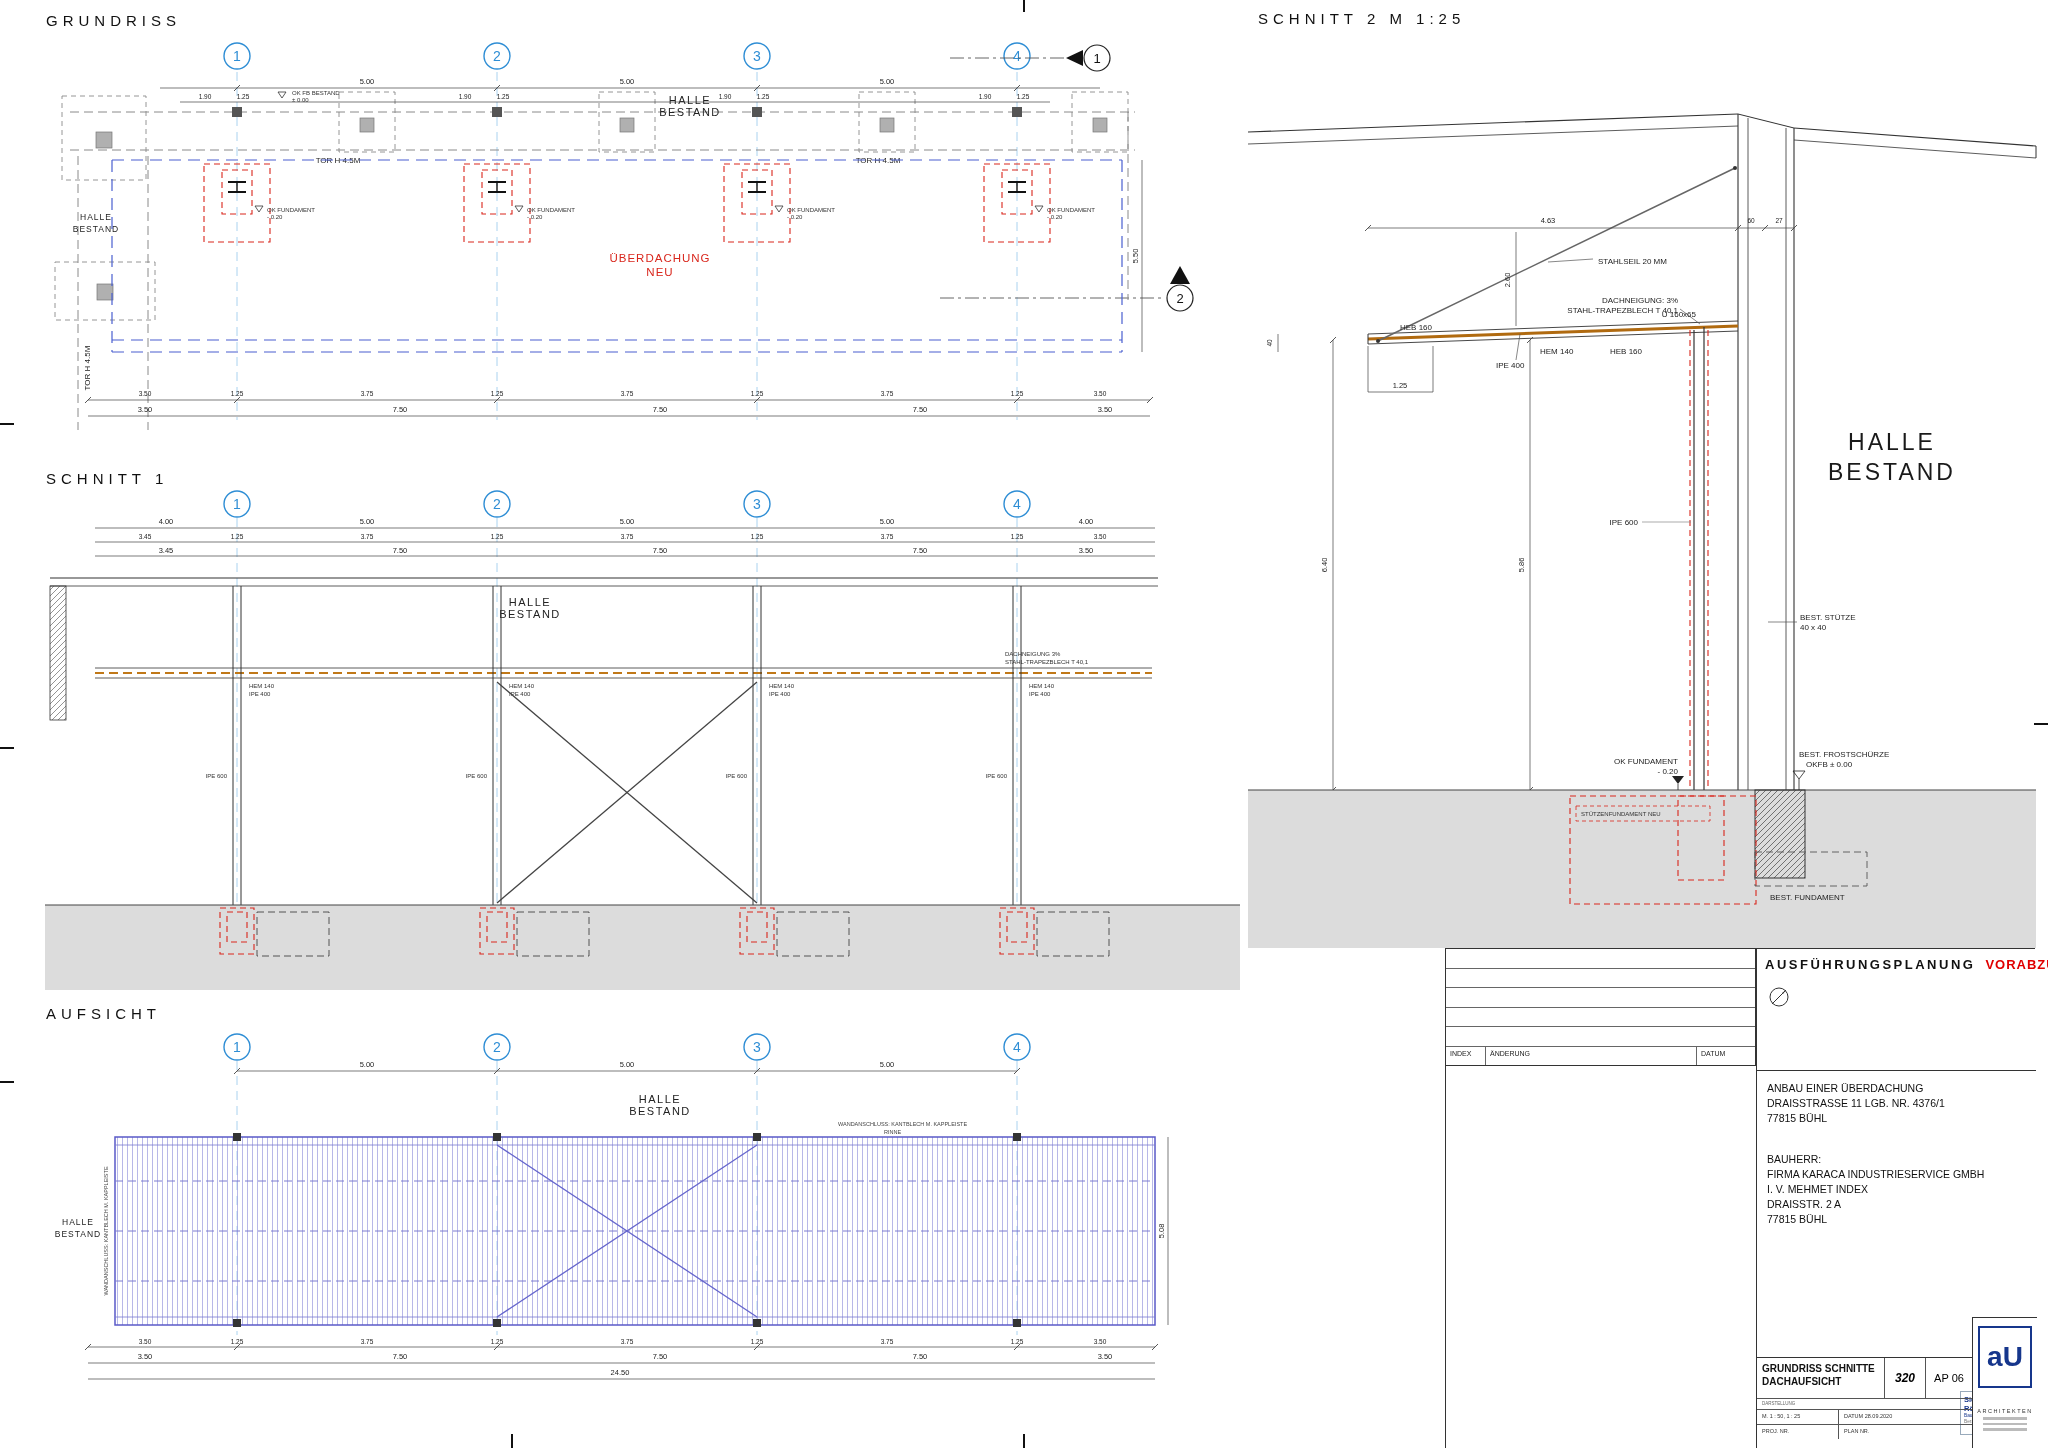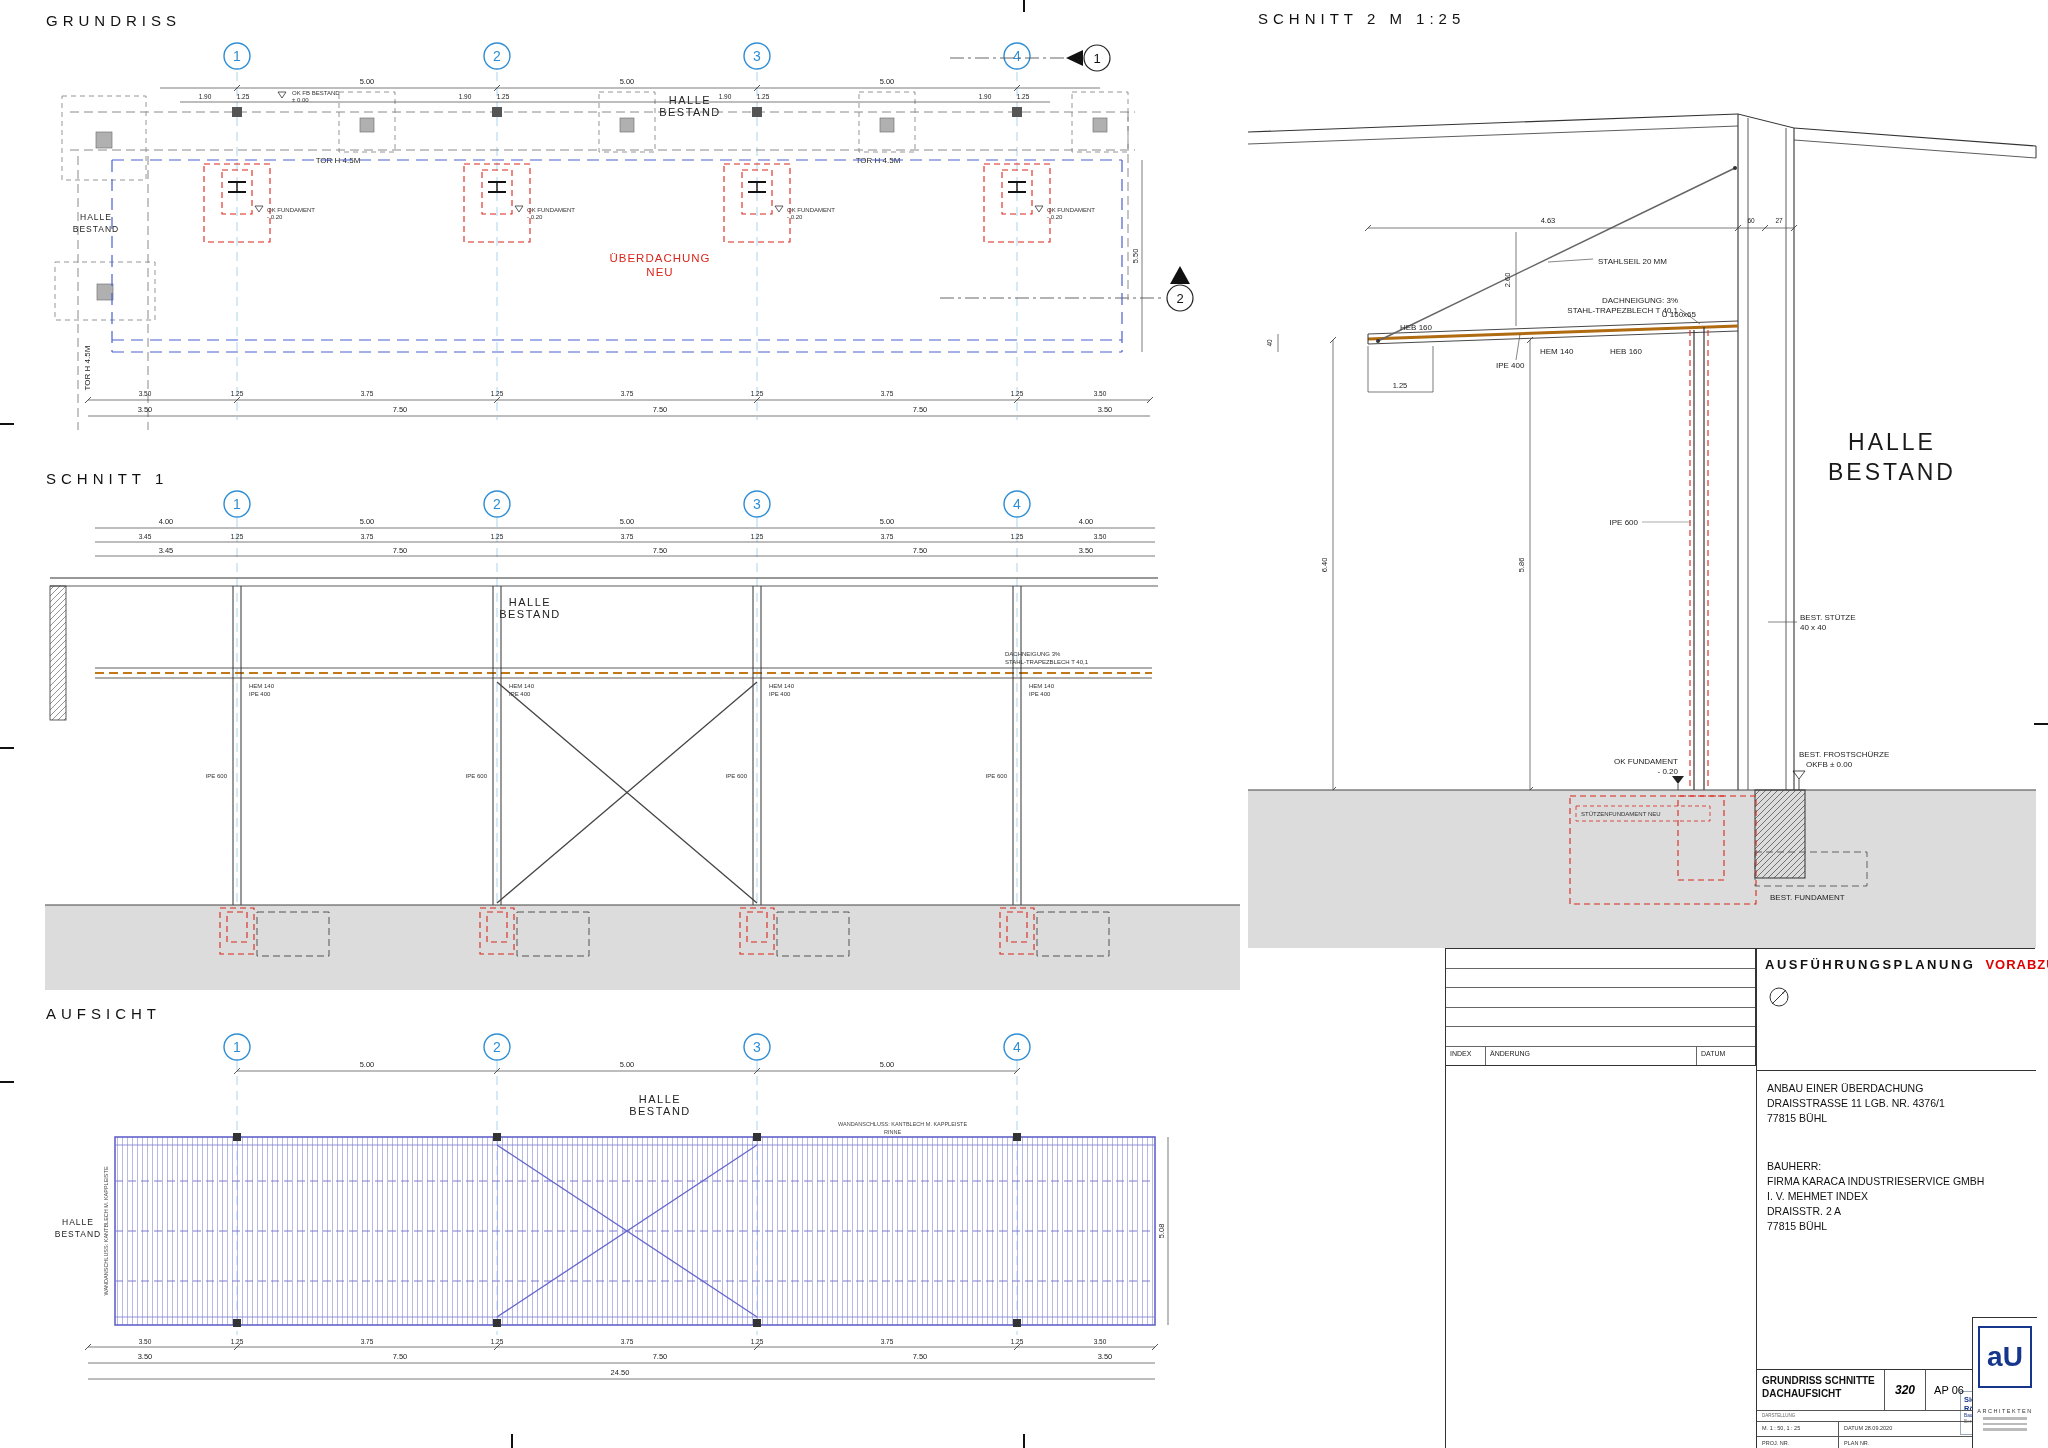--- a/index.html
+++ b/index.html
@@ -44,27 +44,27 @@
   .ic-index{width:40px;border-right:.8px solid #666;}
   .ic-aend{flex:1;border-right:.8px solid #666;}
   .ic-datum{width:58px;}
   .tb-right{position:absolute;left:310px;top:0;width:280px;height:500px;box-sizing:border-box;}
   .tbr-head{height:122px;border-bottom:1.2px solid #333;position:relative;box-sizing:border-box;}
   .tb-header{padding:8px 0 0 8px;font-size:13px;font-weight:bold;letter-spacing:2.5px;color:#111;white-space:nowrap;}
   .tb-status{color:#e00000;margin-left:10px;letter-spacing:1px;}
   .northicon{position:absolute;left:10px;top:36px;}
   .tbr-proj{position:relative;height:300px;font-size:10.5px;color:#111;line-height:15px;}
   .proj-a{position:absolute;left:10px;top:10px;}
-  .proj-b{position:absolute;left:10px;top:88px;}
+  .proj-b{position:absolute;left:10px;top:81px;}
   .archbox{position:absolute;left:203px;top:320px;width:75px;height:44px;border:1px solid #9ab;
            box-sizing:border-box;padding:3px 3px;line-height:7px;}
   .arch-name{font-size:7.5px;font-weight:bold;color:#16368c;line-height:9px;}
   .arch-l{font-size:4.8px;color:#16368c;line-height:6px;}
   .arch-l2{font-size:4.8px;color:#777;line-height:6px;}
-  .tbr-bottom{position:absolute;left:0;top:420px;width:215px;height:80px;border-top:1.5px solid #333;box-sizing:border-box;}
+  .tbr-bottom{position:absolute;left:0;top:408px;width:215px;height:80px;border-top:1.5px solid #333;box-sizing:border-box;}
   .brow1{height:40px;display:flex;border-bottom:.8px solid #555;}
   .cell-title{width:128px;border-right:.8px solid #555;padding:4px 5px;box-sizing:border-box;
               font-size:10px;font-weight:bold;line-height:13px;color:#111;}
   .cell-320{width:40px;border-right:.8px solid #555;display:flex;align-items:center;justify-content:center;
             font-size:12px;font-weight:bold;font-style:italic;}
   .cell-ap{flex:1;display:flex;align-items:center;justify-content:center;font-size:11px;}
   .brow-xs{height:11px;font-size:4.5px;color:#666;padding:2px 5px;box-sizing:border-box;border-bottom:.8px solid #555;}
   .brow2{height:14px;display:flex;font-size:5.5px;color:#333;border-bottom:.8px solid #555;}
   .brow2 div{padding:3px 5px;box-sizing:border-box;}
   .c-scale{width:82px;border-right:.8px solid #555;}

